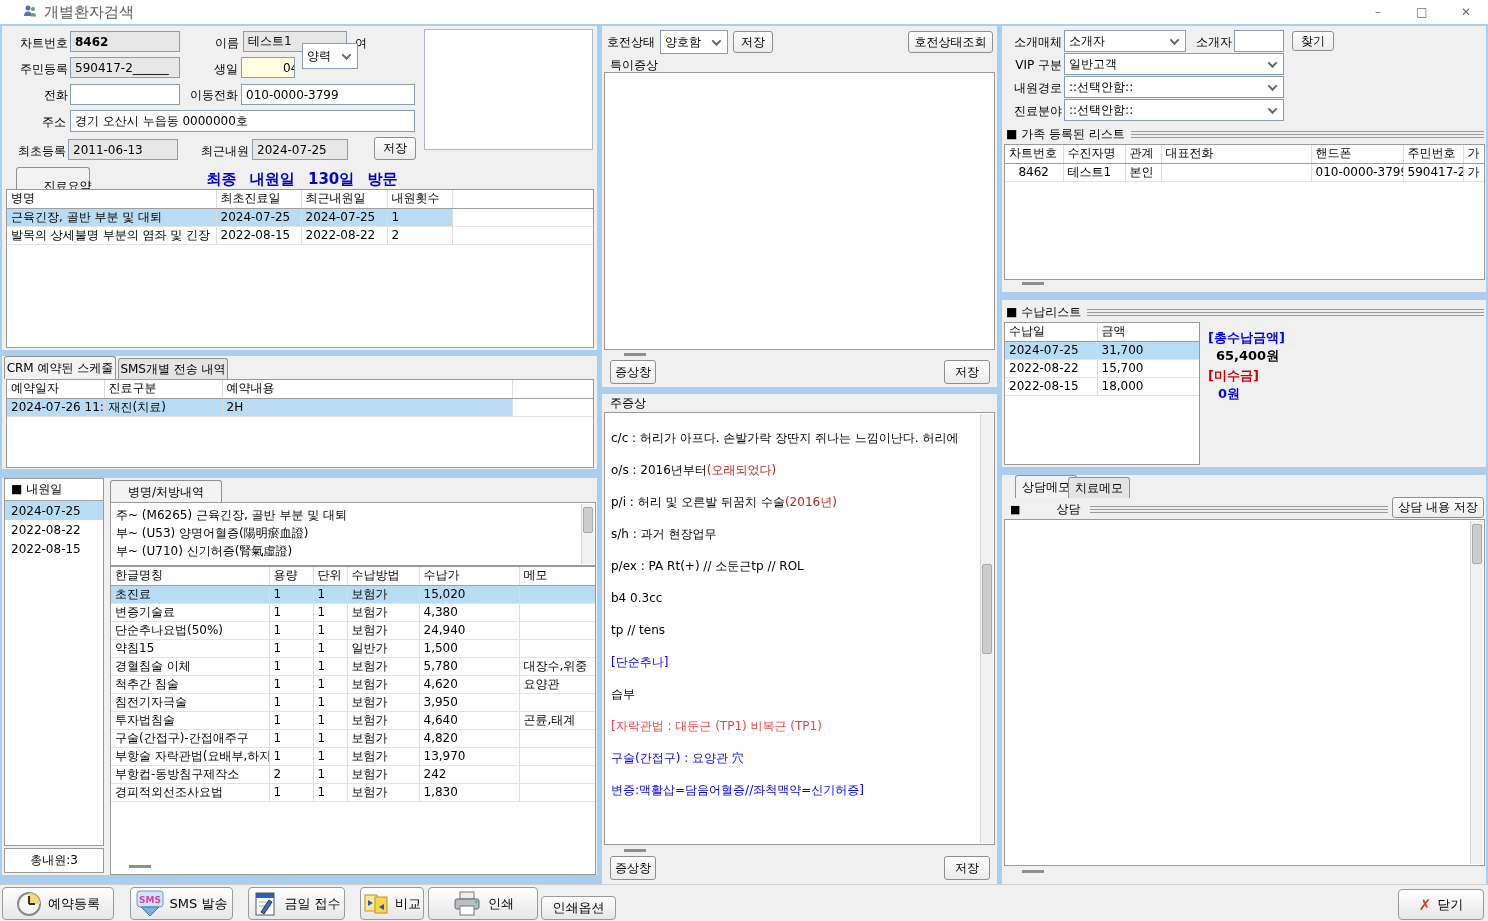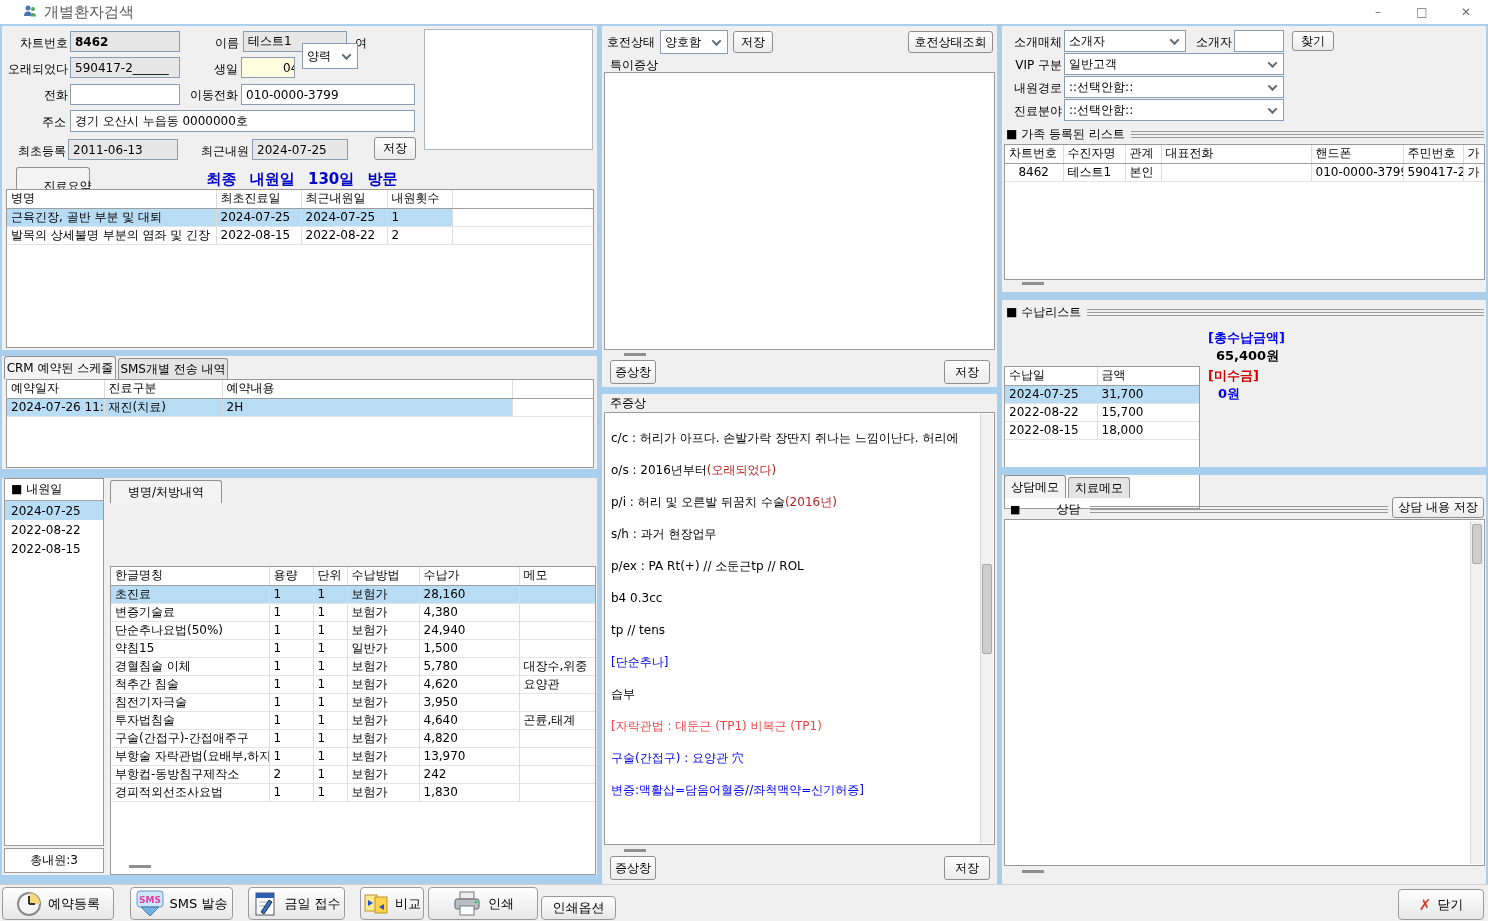--- a/index.html
+++ b/index.html
@@ -69,21 +69,21 @@
 </div>
 
 <div id="col-left" class="col" style="left:2px;top:26px;width:595px;height:849px;">
 
   <div class="lbl" style="left:10px;top:8px;width:56px;height:18px;">차트번호</div>
   <div class="inp gray bold" style="left:68px;top:5px;width:110px;height:21px;">8462</div>
   <div class="lbl" style="left:203px;top:8px;width:34px;height:18px;">이름</div>
   <div class="inp gray" style="left:241px;top:5px;width:104px;height:21px;">테스트1</div>
   <div class="lbl lbl-l" style="left:353px;top:8px;width:20px;height:18px;">여</div>
 
-  <div class="lbl" style="left:10px;top:34px;width:56px;height:18px;">오래되었다</div>
+  <div class="lbl" style="left:10px;top:34px;width:56px;height:18px;">주민등록</div>
   <div class="inp gray" style="left:68px;top:31px;width:110px;height:21px;">590417-2______</div>
   <div class="lbl" style="left:202px;top:34px;width:34px;height:18px;">생일</div>
   <div class="inp yellow" style="left:239px;top:31px;width:54px;height:21px;padding-left:41px;">04-17</div>
   <div class="dd" style="left:300px;top:17px;width:56px;height:26px;">
     <span class="dd-txt">양력</span>
     <span class="chev"></span>
   </div>
 
   <div class="lbl" style="left:10px;top:60px;width:56px;height:18px;">전화</div>
   <div class="inp" style="left:68px;top:58px;width:110px;height:21px;"></div>
@@ -174,20 +174,30 @@
     <div class="vlist-header">■ 내원일</div>
     <div id="visit-items">
         <div class="vitem sel">2024-07-25</div>
         <div class="vitem">2022-08-22</div>
         <div class="vitem">2022-08-15</div>
       </div>
   </div>
   <div class="wbox" style="left:2px;top:822px;width:100px;height:25px;display:flex;align-items:center;justify-content:center;">총내원:3</div>
 
   <div class="tab" style="left:108px;top:454px;width:112px;height:23px;">병명/처방내역</div>
+  <div class="wbox" style="left:108px;top:476px;width:486px;height:64px;padding-top:3px;">
+    <div id="diag-lines">
+        <div class="diag-line">주~ (M6265) 근육긴장, 골반 부분 및 대퇴</div>
+        <div class="diag-line">부~ (U53) 양명어혈증(陽明瘀血證)</div>
+        <div class="diag-line">부~ (U710) 신기허증(腎氣虛證)</div>
+      </div>
+    <div class="vscroll">
+        <div class="vthumb" style="top:3px;height:26px;"></div>
+      </div>
+  </div>
   <div class="wbox" style="left:108px;top:540px;width:486px;height:309px;">
     <table class="grid" id="rx-table">
         <colgroup>
           <col style="width: 158px;">
           <col style="width: 44px;">
           <col style="width: 34px;">
           <col style="width: 72px;">
           <col style="width: 100px;">
           <col>
         </colgroup>
@@ -200,21 +210,21 @@
             <th>수납가</th>
             <th>메모</th>
           </tr>
         </thead>
         <tbody>
           <tr class="sel">
             <td>초진료</td>
             <td>1</td>
             <td>1</td>
             <td>보험가</td>
-            <td>28,160</td>
+            <td>15,020</td>
             <td></td>
           </tr>
           <tr>
             <td>변증기술료</td>
             <td>1</td>
             <td>1</td>
             <td>보험가</td>
             <td>4,380</td>
             <td></td>
           </tr>
@@ -411,21 +421,21 @@
         </tbody>
       </table>
   </div>
   <div class="scroll-dash" style="left:20px;top:256px;width:22px;"></div>
   <div class="strip" style="left:0;top:266px;width:484px;height:8px;"></div>
 
   <div class="sec-hdr" style="left:4px;top:278px;width:478px;height:16px;">
     <span>■  수납리스트</span>
     <span class="hdr-rule" style="flex:1;margin-left:6px;"></span>
   </div>
-  <div class="wbox" style="left:2px;top:296px;width:196px;height:143px;margin-top:44px;">
+  <div class="wbox" style="left:2px;top:296px;width:196px;height:143px;">
     <table class="grid" id="pay-table">
         <colgroup>
           <col style="width: 92px;">
           <col>
         </colgroup>
         <thead>
           <tr>
             <th>수납일</th>
             <th>금액</th>
           </tr>
@@ -446,21 +456,21 @@
         </tbody>
       </table>
   </div>
   <div class="totals-line" style="left:206px;top:303px;color:#0000ee;">[총수납금액]</div>
   <div class="totals-line" style="left:214px;top:321px;color:#000;">65,400원</div>
   <div class="totals-line" style="left:206px;top:341px;color:#cc0000;">[미수금]</div>
   <div class="totals-line" style="left:216px;top:359px;color:#0000ee;">0원</div>
 
   <div class="strip" style="left:0;top:441px;width:484px;height:8px;"></div>
 
-  <div class="tab" style="left:2px;top:449px;width:62px;height:23px;">상담메모</div>
+  <div class="tab" style="left:13px;top:449px;width:62px;height:23px;">상담메모</div>
   <div class="tab inactive" style="left:66px;top:451px;width:62px;height:21px;">치료메모</div>
 
   <div class="sec-hdr" style="left:8px;top:475px;width:474px;height:16px;">
     <span class="bullet">■</span>
     <span style="margin-left:36px;">상담</span>
     <span class="hdr-rule" style="flex:1;margin-left:10px;margin-right:96px;"></span>
   </div>
   <div class="btn" style="left:390px;top:471px;width:92px;height:21px;">상담 내용 저장</div>
   <div class="wbox" style="left:2px;top:493px;width:481px;height:347px;">
     <div class="vscroll">

